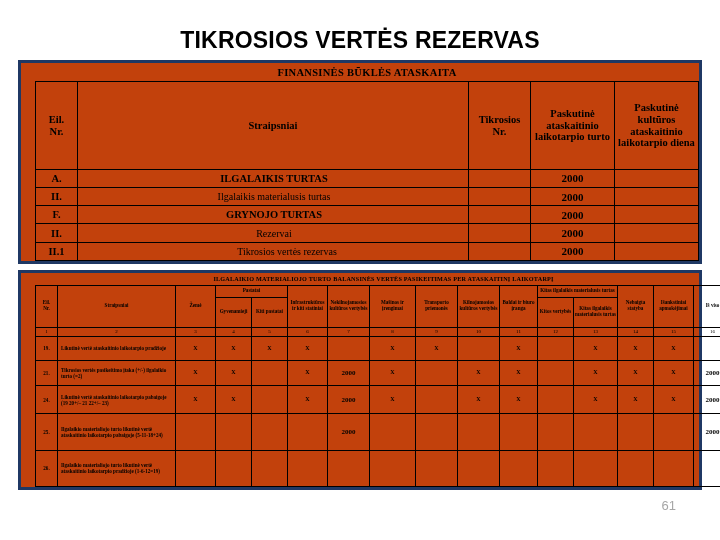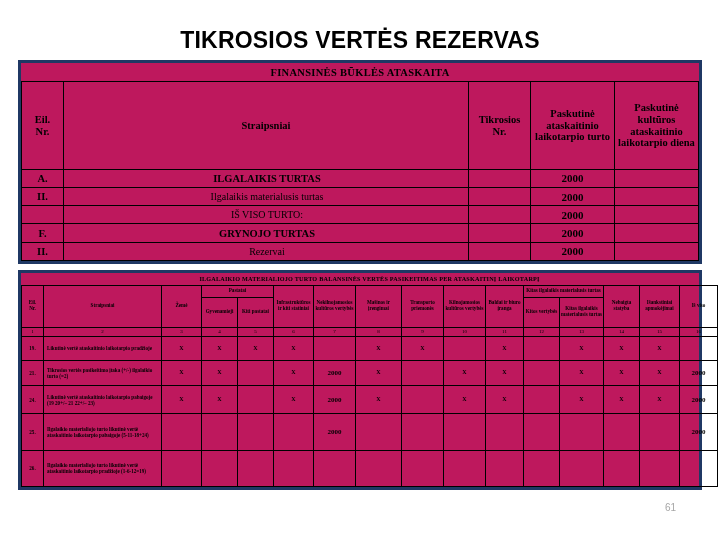--- a/index.html
+++ b/index.html
@@ -15,22 +15,23 @@
     position:absolute;top:27px;left:0;width:720px;
     text-align:center;
     font-family:"Liberation Sans", sans-serif;
     font-weight:bold;font-size:23px;letter-spacing:.2px;color:#000;
   }
 
   
   .tbl-frame{
     position:absolute;
     border:3px solid #1F3864;
-    background:#be185d;
+    background:#c2410c;
     box-sizing:border-box;
+    padding-left:14px;
   }
   table{border-collapse:collapse;width:100%;table-layout:fixed;}
   td,th{
     border:1px solid #000;
     padding:0 2px;
     vertical-align:middle;
     font-weight:normal;
     overflow:hidden;
   }
 
@@ -69,21 +70,21 @@
   #t2 td.idx{text-align:center;font-weight:bold;}
   #t2 td.art{text-align:left;font-weight:bold;padding-left:3px;}
   #t2 td.val{text-align:center;font-weight:bold;font-size:7px;}
   #t2 td.x{text-align:center;font-weight:bold;font-size:6px;}
   #t2 tr.colnum td{text-align:center;font-weight:normal;font-size:5px;height:8px;}
 
   
   .page-num{
     position:absolute;right:44px;bottom:27px;
     font-family:"Liberation Sans", sans-serif;
-    font-size:10px;color:#a6a6a6;margin-left:26px;
+    font-size:13px;color:#a6a6a6;margin-left:26px;
   }
 </style>
 </head>
 <body>
 
 <div class="slide">
 
   <div class="slide-title">TIKROSIOS VERTĖS REZERVAS</div>
 
   <div class="tbl-frame" id="t1-frame">
@@ -121,36 +122,36 @@
           <td class="num"></td>
         </tr>
         <tr class="datarow">
           <td class="code">II.</td>
           <td class="art">Ilgalaikis materialusis turtas</td>
           <td></td>
           <td class="num">2000</td>
           <td class="num"></td>
         </tr>
         <tr class="datarow">
-          <td class="code"></td>
-          <td class="art">IŠ VISO TURTO:</td>
-          <td></td>
-          <td class="num">2000</td>
-          <td class="num"></td>
-        </tr>
-        <tr class="datarow">
           <td class="code">F.</td>
           <td class="art bold">GRYNOJO TURTAS</td>
           <td></td>
           <td class="num">2000</td>
           <td class="num"></td>
         </tr>
         <tr class="datarow">
           <td class="code">II.</td>
           <td class="art">Rezervai</td>
+          <td></td>
+          <td class="num">2000</td>
+          <td class="num"></td>
+        </tr>
+        <tr class="datarow">
+          <td class="code">II.1</td>
+          <td class="art ind">Tikrosios vertės rezervas</td>
           <td></td>
           <td class="num">2000</td>
           <td class="num"></td>
         </tr>
       </tbody>
     </table>
   </div>
 
   <div class="tbl-frame" id="t2-frame">
     <table id="t2">

